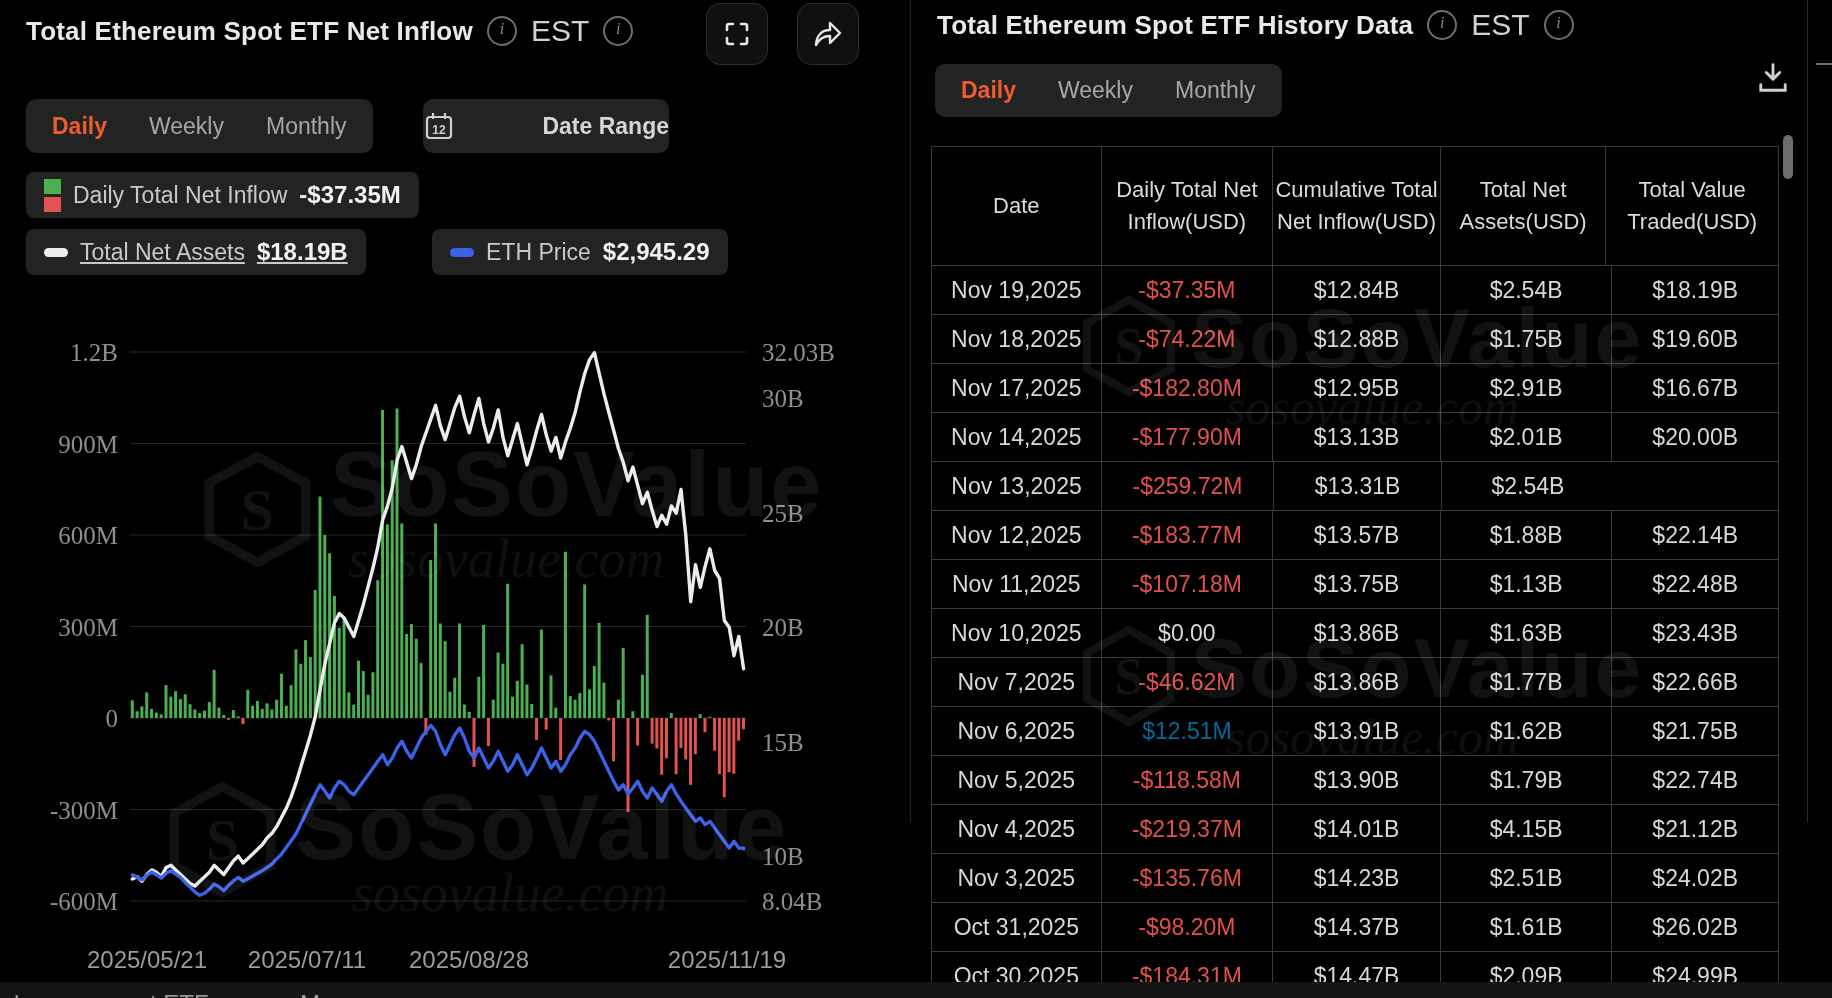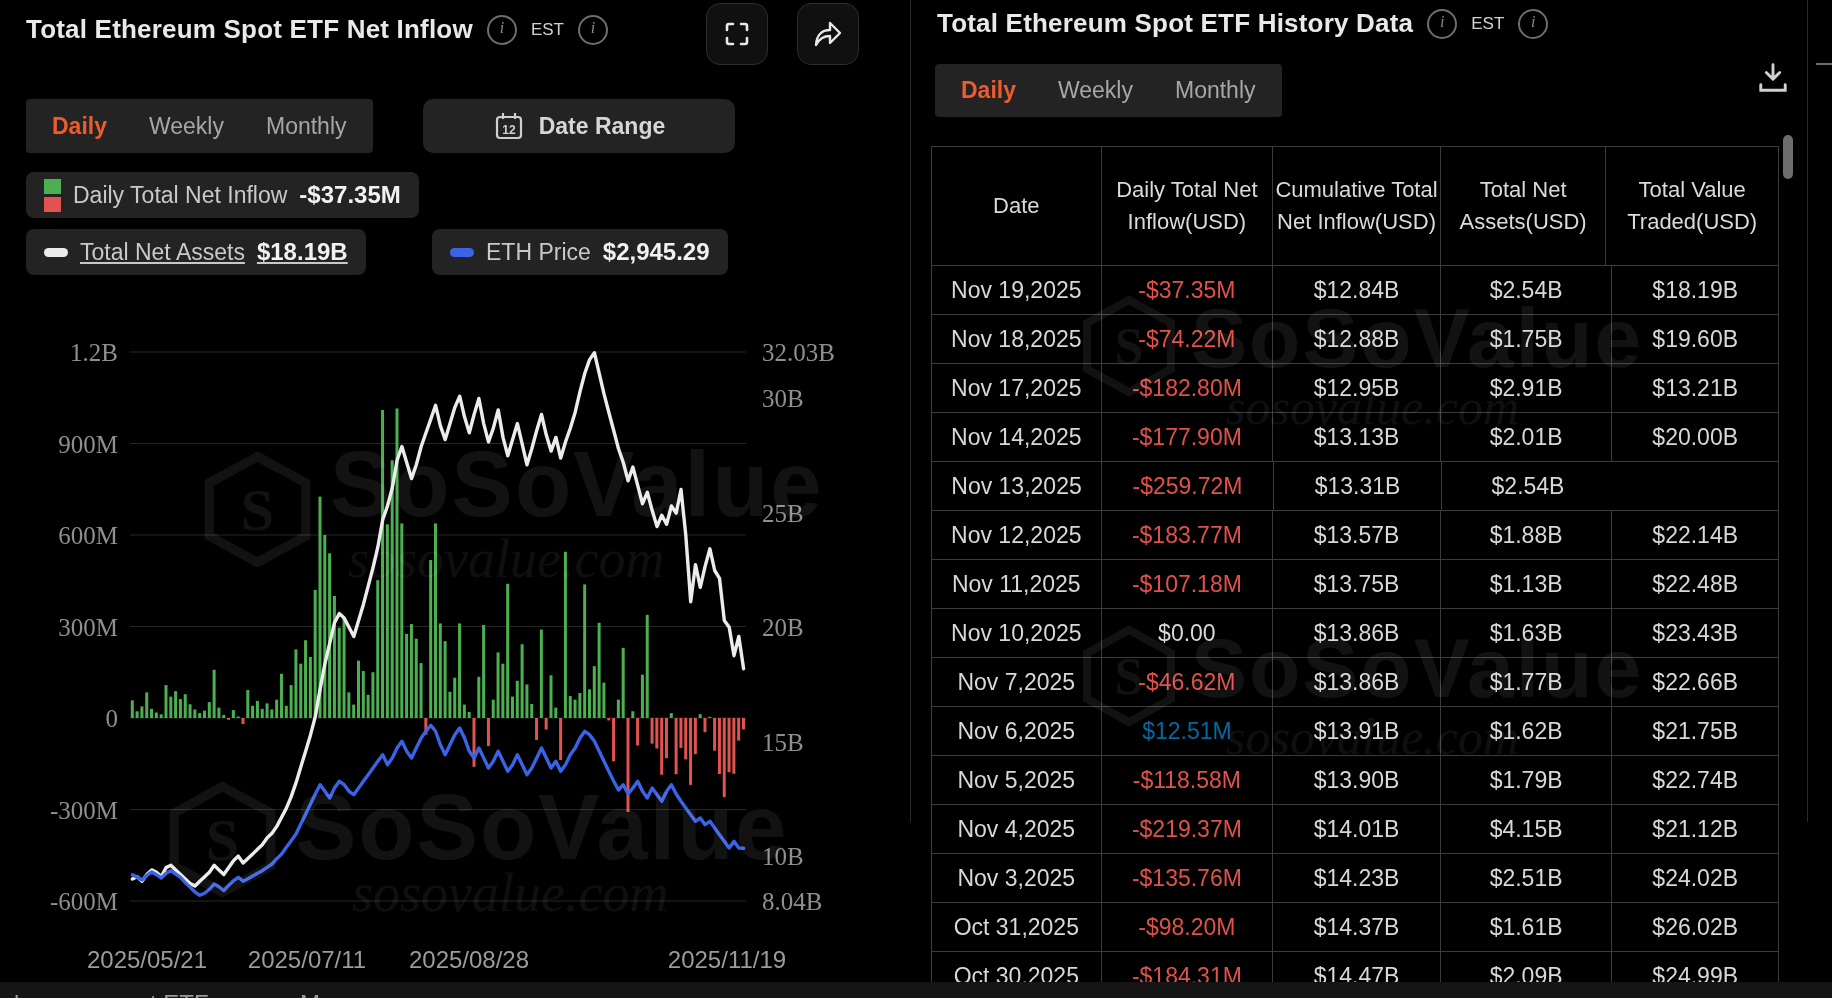--- a/index.html
+++ b/index.html
@@ -8,28 +8,28 @@
   .abs{position:absolute;}
   
   #left-panel{position:absolute;left:0;top:0;width:910px;height:998px;background:#000;}
   #right-panel{position:absolute;left:910px;top:0;width:898px;height:822px;background:#000;
                border-left:1px solid #2a2a2a;border-right:1px solid #2a2a2a;box-sizing:border-box;}
   #edge-strip{position:absolute;left:1808px;top:0;width:24px;height:998px;background:#000;}
   #edge-frag{position:absolute;left:1816px;top:63px;width:16px;height:2px;background:#6f6f6f;}
   
   .panel-title{font-size:26px;font-weight:bold;color:#e9e9e9;letter-spacing:.2px;white-space:nowrap;}
   .title-row{display:flex;align-items:center;gap:14px;}
-  .est{font-size:17px;color:#d2d2d2;}
+  .est{font-size:30px;color:#d2d2d2;}
   .info{width:26px;height:26px;border:2px solid #6e6e6e;border-radius:50%;color:#8a8a8a;
         font-size:16px;line-height:22px;text-align:center;font-family:"Liberation Serif",serif;
         font-style:italic;flex:0 0 auto;}
   .iconbtn{position:absolute;width:62px;height:62px;border:1px solid #2d2d2d;background:#101010;
            border-radius:14px;display:flex;align-items:center;justify-content:center;box-sizing:border-box;}
   
-  .tabs{position:absolute;height:54px;background:#232323;border-radius:4px;display:flex;
+  .tabs{position:absolute;height:54px;background:#232323;border-radius:10px;display:flex;
         align-items:center;padding:0 26px;gap:42px;font-size:23px;color:#a6a6a6;}
   .tab.active{color:#ee5b2f;font-weight:bold;}
   .daterange{position:absolute;height:54px;background:#232323;border-radius:10px;display:flex;
              align-items:center;justify-content:center;gap:14px;font-size:23px;font-weight:bold;color:#d6d6d6;}
   
   .chip{position:absolute;height:46px;background:#232323;border-radius:8px;display:flex;
         align-items:center;padding:0 18px;gap:12px;font-size:23px;color:#c9c9c9;white-space:nowrap;}
   .chip b{color:#f2f2f2;font-size:24px;}
   .sq{width:17px;height:38px;display:flex;flex-direction:column;justify-content:center;gap:3px;flex:0 0 auto;}
   .sq i{display:block;width:17px;height:15px;}
@@ -84,21 +84,21 @@
       <path d="M18 12 V5 l10 10 -10 10 v-7 C11 18 7 21 4 27 C4.5 17 10 12 18 12 Z" fill="none" stroke="#e8e8e8" stroke-width="2.4" stroke-linejoin="round"></path>
     </svg>
   </div>
 
   <div class="tabs" style="left:26px;top:99px;">
     <span class="tab active">Daily</span>
     <span class="tab">Weekly</span>
     <span class="tab">Monthly</span>
   </div>
 
-  <div class="daterange" style="left:423px;top:99px;width:312px;">
+  <div class="daterange" style="left:423px;top:99px;width:246px;justify-content:space-between;">
     <svg width="32" height="32" viewBox="0 0 32 32">
       <rect x="4" y="7" width="24" height="21" rx="3" fill="none" stroke="#cfcfcf" stroke-width="2.2"></rect>
       <line x1="10" y1="3" x2="10" y2="9" stroke="#cfcfcf" stroke-width="2.2"></line>
       <line x1="22" y1="3" x2="22" y2="9" stroke="#cfcfcf" stroke-width="2.2"></line>
       <text x="16" y="24" font-size="12" font-weight="bold" fill="#cfcfcf" text-anchor="middle" font-family="Liberation Sans, sans-serif">12</text>
     </svg>
     <span>Date Range</span>
   </div>
 
   <div class="chip" style="left:26px;top:172px;">
@@ -340,21 +340,21 @@
           <div class="t-cell c1 neg">-$74.22M</div>
           <div class="t-cell c2">$12.88B</div>
           <div class="t-cell c3">$1.75B</div>
           <div class="t-cell c4">$19.60B</div>
         </div>
         <div class="t-row">
           <div class="t-cell c0">Nov 17,2025</div>
           <div class="t-cell c1 neg">-$182.80M</div>
           <div class="t-cell c2">$12.95B</div>
           <div class="t-cell c3">$2.91B</div>
-          <div class="t-cell c4">$13.21B</div>
+          <div class="t-cell c4">$16.67B</div>
         </div>
         <div class="t-row">
           <div class="t-cell c0">Nov 14,2025</div>
           <div class="t-cell c1 neg">-$177.90M</div>
           <div class="t-cell c2">$13.13B</div>
           <div class="t-cell c3">$2.01B</div>
           <div class="t-cell c4">$20.00B</div>
         </div>
         <div class="t-row">
           <div class="t-cell c0">Nov 13,2025</div>

